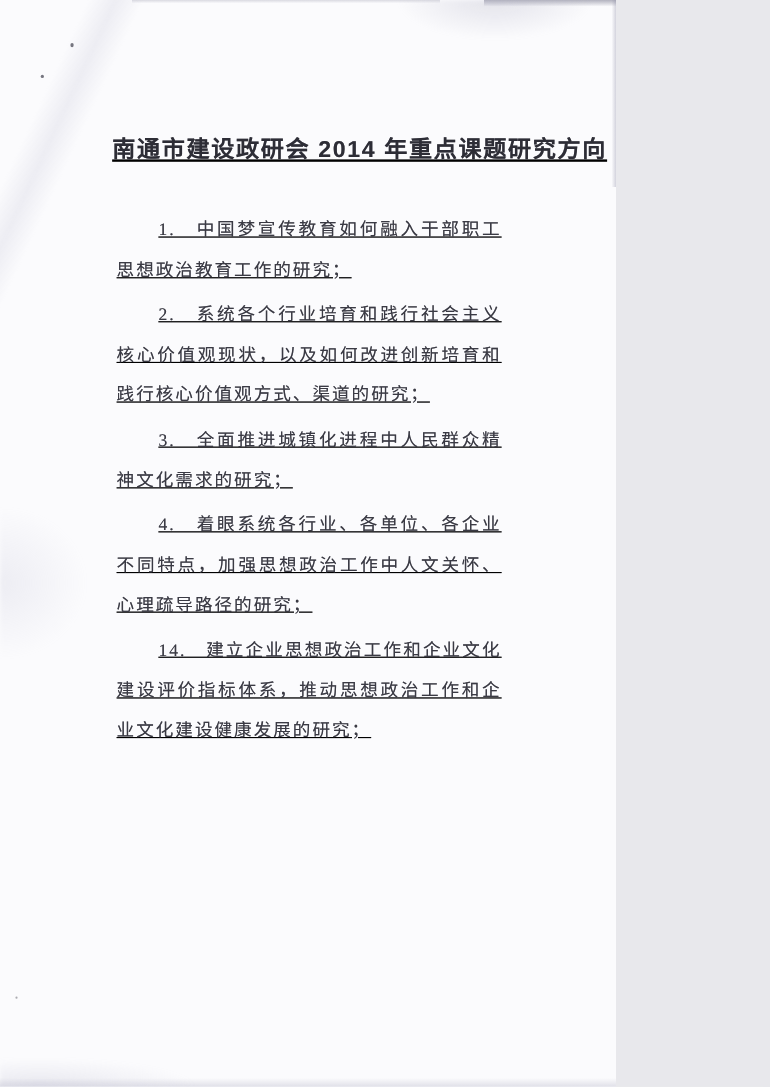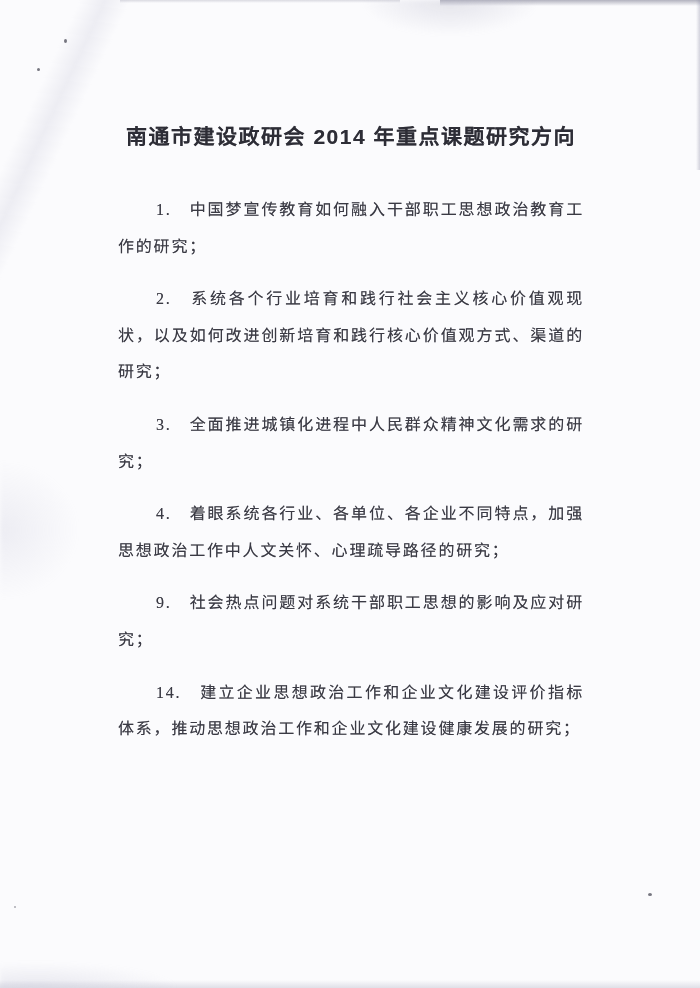--- a/index.html
+++ b/index.html
@@ -2,45 +2,46 @@
 <html lang="zh-CN"><head>
 <meta charset="utf-8">
 <style>
   html, body {
     margin: 0;
     padding: 0;
     background: #e8e8ec;
   }
   .page {
     position: relative;
-    width: 700px;
+    width: 560px;
     height: 988px;
     background: #fbfbfd;
     overflow: hidden;
     font-family: "Liberation Serif", "DejaVu Serif", serif;
+    text-decoration: underline;
   }
   .content {
     position: relative;
     padding: 0 100px 0 102px;
     z-index: 2;
   }
   .doc-title {
     margin: 122px 0 40px 0;
     text-align: center;
     font-family: "Liberation Sans", "DejaVu Sans", sans-serif;
     font-weight: bold;
     font-size: 21px;
     line-height: 30px;
     letter-spacing: 1.5px;
     color: #2d2d36;
     text-shadow: 0 0 0.6px rgba(45,45,54,0.55);
     white-space: nowrap;
   }
   .doc-body p.item {
-    margin: 16px;
+    margin: 4px;
     text-indent: 38px;
     text-align: justify;
     text-justify: inter-character;
     font-size: 16px;
     line-height: 36.6px;
     letter-spacing: 1.8px;
     color: #3a3a44;
     text-shadow: 0 0 0.6px rgba(58,58,68,0.55);
   }
   
@@ -105,18 +106,17 @@
   <div class="artifact speck speck-3"></div>
   <div class="artifact speck speck-4"></div>
 
   <div class="content">
     <h1 class="doc-title">南通市建设政研会 2014 年重点课题研究方向</h1>
     <div class="doc-body">
       <p class="item">1.　中国梦宣传教育如何融入干部职工思想政治教育工作的研究；</p>
       <p class="item">2.　系统各个行业培育和践行社会主义核心价值观现状，以及如何改进创新培育和践行核心价值观方式、渠道的研究；</p>
       <p class="item">3.　全面推进城镇化进程中人民群众精神文化需求的研究；</p>
       <p class="item">4.　着眼系统各行业、各单位、各企业不同特点，加强思想政治工作中人文关怀、心理疏导路径的研究；</p>
-      <p class="item">9.　社会热点问题对系统干部职工思想的影响及应对研究；</p>
       <p class="item">14.　建立企业思想政治工作和企业文化建设评价指标体系，推动思想政治工作和企业文化建设健康发展的研究；</p>
     </div>
   </div>
 
 </div>
 
 </body></html>

